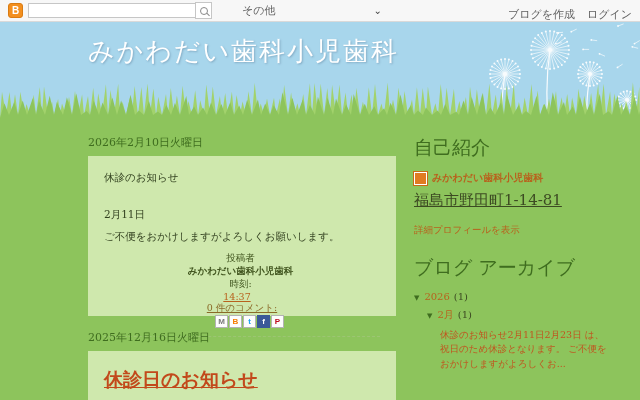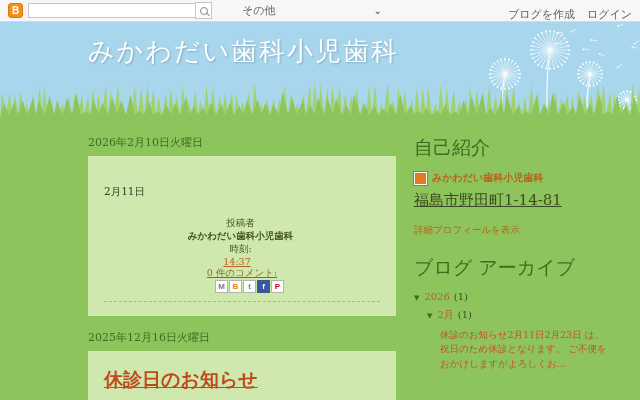--- a/index.html
+++ b/index.html
@@ -316,21 +316,23 @@
       </svg>
   </div>
 
   <div class="content">
 
     <div class="main">
 
       <div class="post">
         <h2 class="date-header">2026年2月10日火曜日</h2>
         <div class="post-box box1">
+          <p>休診のお知らせ</p>
           <p class="gap-top">2月11日</p>
+          <p>ご不便をおかけしますがよろしくお願いします。</p>
           <div class="post-footer">
             <span class="lbl">投稿者</span>
             <span class="author">みかわだい歯科小児歯科</span>
             <span class="lbl">時刻:</span>
             <a class="time-link">14:37</a>
             <a class="comments-link">0 件のコメント:</a>
             <span class="share">
               <span class="sicon si-m">M</span>
               <span class="sicon si-b">B</span>
               <span class="sicon si-t">t</span>

